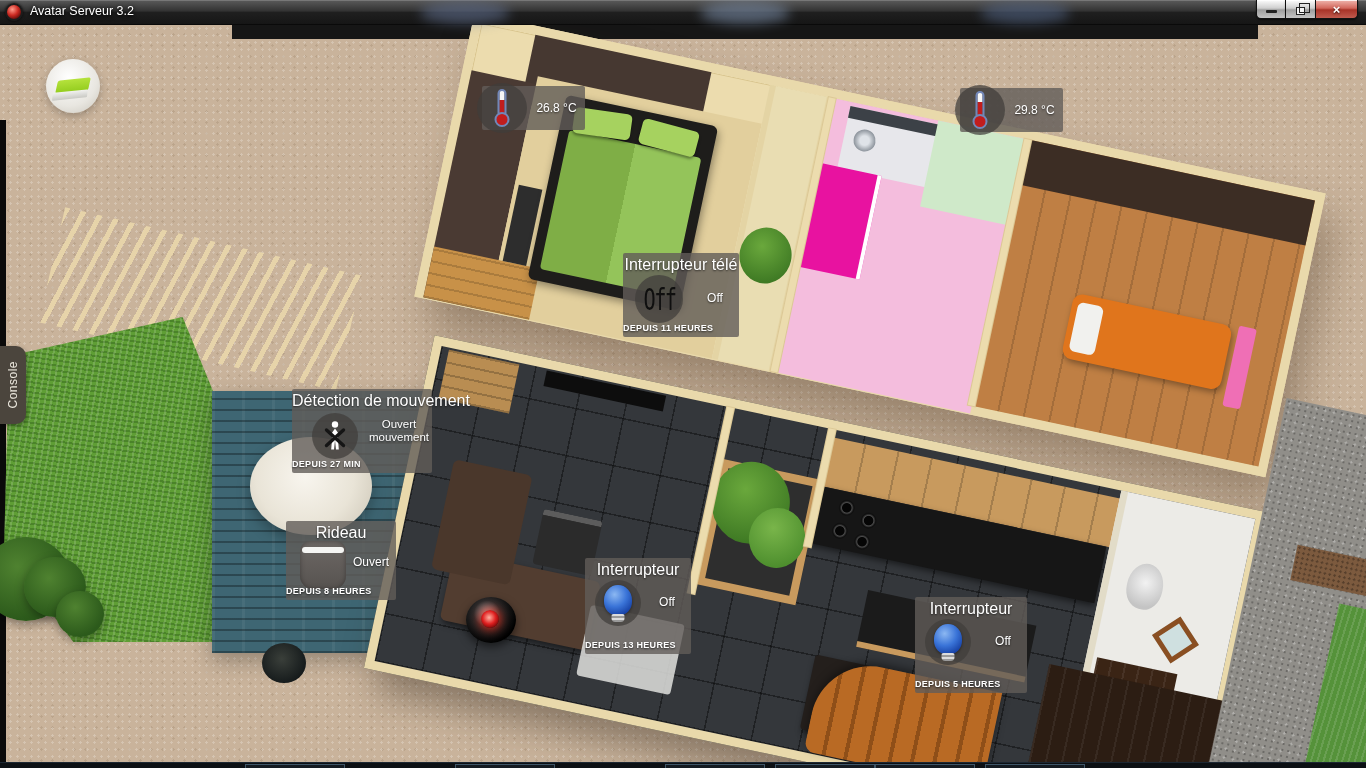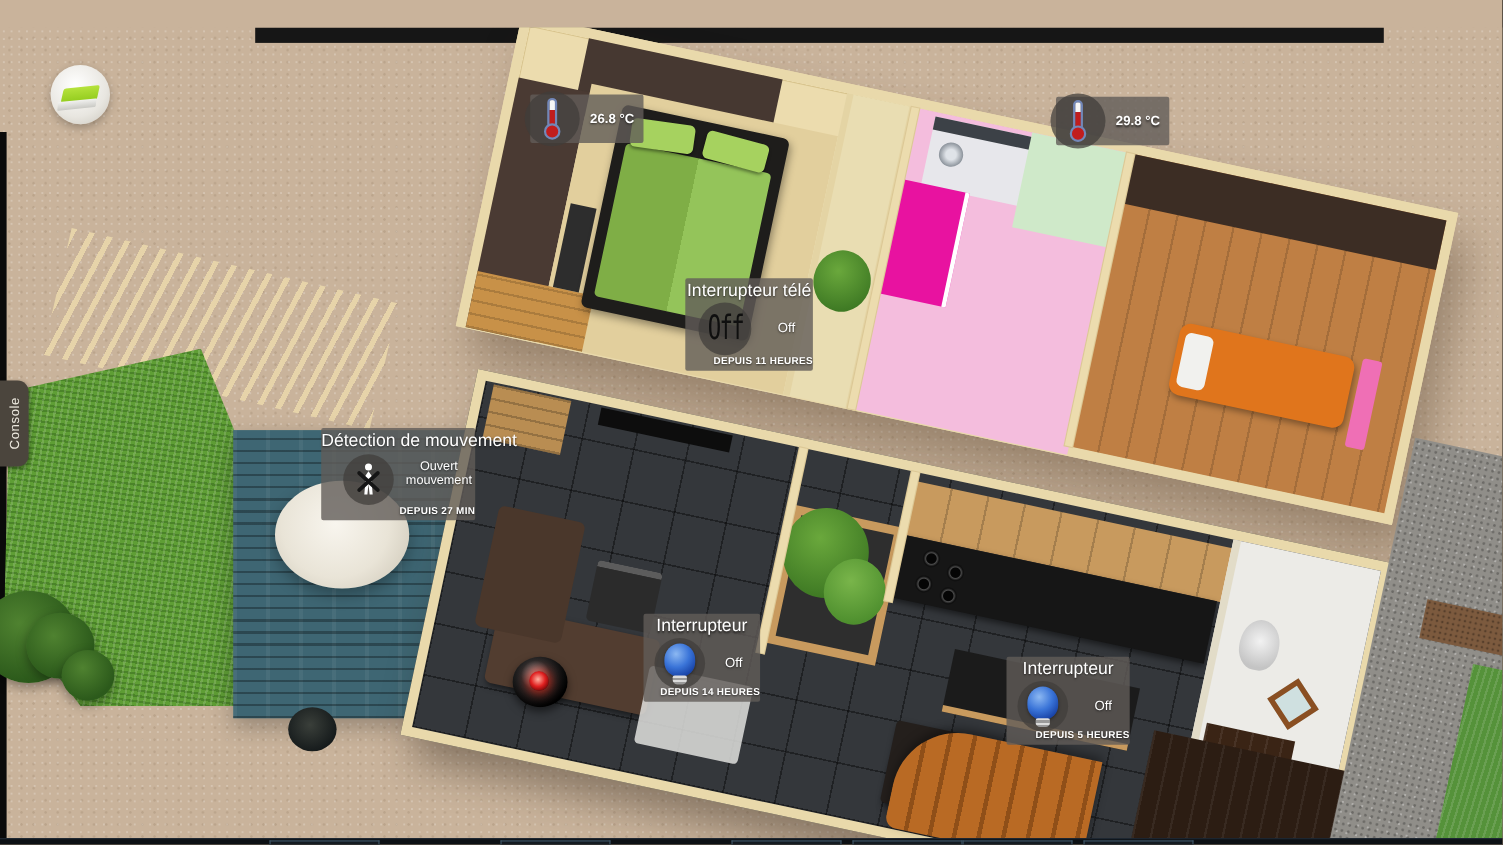--- a/index.html
+++ b/index.html
@@ -149,26 +149,26 @@
   .logo-badge { left:46px; top:34px; width:54px; height:54px; border-radius:50%;
     background:radial-gradient(circle at 42% 35%, #ffffff, #e8e6e0 60%, #c8c4ba); box-shadow:0 3px 8px rgba(0,0,0,.25); z-index:40; cursor:pointer; }
   .logo-box { position:absolute; left:11px; top:20px; width:32px; height:13px; background:linear-gradient(#b5e23c, #93cc1e); transform:skewX(-18deg) rotate(-6deg); border-radius:2px; }
   .logo-box::after { content:""; position:absolute; left:-2px; top:12px; width:34px; height:8px; background:linear-gradient(#f2f2f0, #c9c9c4); transform:skewX(6deg); border-radius:1px; }
 
   
   .w { position:absolute; background:rgba(97,93,89,.8); border-radius:2px; color:#fff; z-index:30; cursor:pointer;
     text-shadow:0 1px 2px rgba(0,0,0,.65); }
   .w .title { position:absolute; top:3px; left:0; width:100%; text-align:center; font-size:16px; white-space:nowrap; }
   .w .circle { position:absolute; border-radius:50%; background:rgba(64,61,58,.72); display:flex; align-items:center; justify-content:center; }
-  .w .since { position:absolute; bottom:4px; left:0; width:100%; text-align:right; font-size:9px; font-weight:bold; letter-spacing:.3px; }
+  .w .since { position:absolute; bottom:4px; left:0; width:100%; text-align:left; font-size:9px; font-weight:bold; letter-spacing:.3px; }
   .w .state { position:absolute; font-size:12px; }
 
   .temp-w { width:103px; height:44px; }
   .temp-w .circle { width:50px; height:50px; left:-5px; top:-3px; }
-  .temp-w .value { position:absolute; left:50px; right:4px; top:0; bottom:0; display:flex; align-items:center; justify-content:center; font-size:12px;font-weight:bold; }
+  .temp-w .value { position:absolute; left:50px; right:4px; top:0; bottom:0; display:flex; align-items:center; justify-content:center; font-size:12px; }
   .thermo { position:relative; width:16px; height:38px; }
   .thermo .tube { position:absolute; left:50%; transform:translateX(-50%); top:0; width:9px; height:26px;
     border:2px solid #7287b8; border-radius:5px 5px 2px 2px; background:linear-gradient(#f6f6f6 0 42%, #c11d1d 42%); }
   .thermo .bulbend { position:absolute; left:50%; transform:translateX(-50%); bottom:0; width:15px; height:15px;
     border-radius:50%; background:#c11d1d; border:2px solid #7287b8; }
 
   .switch-w { width:116px; height:84px; }
   .switch-w .circle { width:48px; height:48px; left:12px; top:22px; }
   .off-glyph { font-family:"DejaVu Sans Mono", monospace; font-size:26px; color:#0f0f0f; transform:scale(.78,1.18); letter-spacing:-2px; text-shadow:none; }
   .switch-w .state { left:72px; top:38px; width:40px; text-align:center; }
@@ -176,37 +176,55 @@
   .motion-w { width:140px; height:84px; }
   .motion-w .circle { width:46px; height:46px; left:20px; top:24px; }
   .motion-w .state { left:76px; top:29px; width:62px; text-align:center; font-size:11.5px; line-height:1.15; }
 
   .curtain-w { width:110px; height:79px; }
   .curt { position:absolute; left:14px; top:20px; width:46px; height:48px; border-radius:10px 10px 13px 13px;
     background:linear-gradient(#6d6865, #575350); box-shadow:inset 0 0 5px rgba(0,0,0,.35); }
   .curt::before { content:""; position:absolute; left:2px; right:2px; top:6px; height:6px; background:#f5f5f3; border-radius:4px; }
   .curtain-w .state { left:62px; top:34px; width:46px; text-align:center; }
 
-  .light-w { height:80px; }
+  .light-w { height:96px; }
   .light-w .circle { width:46px; height:46px; left:10px; top:22px; }
   .light-w .state { top:37px; width:36px; text-align:center; }
   .bulb { position:relative; width:28px; height:30px; margin-bottom:7px; border-radius:50% 50% 44% 44%;
     background:radial-gradient(circle at 38% 32%, #8cb8f2, #3a74d8 45%, #123a9e 85%); box-shadow:0 1px 3px rgba(0,0,0,.45); }
   .bulb::after { content:""; position:absolute; left:50%; transform:translateX(-50%); bottom:-7px; width:13px; height:8px;
     background:repeating-linear-gradient(#dcdcdc 0 2px, #9a9a9a 2px 4px); border-radius:2px 2px 4px 4px; }
 
   
   .taskbar { position:absolute; left:0; bottom:0; width:1366px; height:6px; background:#0c1014; border-top:1px solid #1c2733; z-index:60; }
   .tb-slot { position:absolute; top:1px; height:4px; width:100px; border:1px solid #3f5668; border-bottom:none; background:#141b22; }
 </style>
 </head>
 <body>
 
 <div class="app">
 
+  <div class="titlebar">
+    <div class="blob" style="left:420px; background:#6a7ba0;"></div>
+    <div class="blob" style="left:700px; background:#8aa0c0;"></div>
+    <div class="blob" style="left:980px; background:#5a6f95;"></div>
+    <div class="app-icon"></div>
+    <div class="app-title">Avatar Serveur 3.2</div>
+    <div class="winbtns">
+      <div class="winbtn min">
+          <span class="ic-min"></span>
+        </div>
+      <div class="winbtn restore">
+          <span class="ic-restore"></span>
+        </div>
+      <div class="winbtn close">
+          <span class="ic-close">×</span>
+        </div>
+    </div>
+  </div>
 
   <div class="scene">
     <div class="abs top-strip"></div>
     <div class="abs left-strip"></div>
 
     <div class="abs fence"></div>
     <div class="abs grass"></div>
     <div class="abs deck"></div>
     <div class="abs spa"></div>
     <div class="abs bush b1"></div>
@@ -320,28 +338,34 @@
           <circle cx="13" cy="4.5" r="3.2" fill="#fff"></circle>
           <path d="M13 8.5 L8.5 15 L10.3 15.5 L9.2 29.5 L12 29.5 L13 20 L14 29.5 L16.8 29.5 L15.7 15.5 L17.5 15 Z" fill="#fff"></path>
           <path d="M4.5 10 L21.5 25.5 M21.5 10 L4.5 25.5" stroke="#151515" stroke-width="3.4" stroke-linecap="round" fill="none"></path>
         </svg>
       </div>
       <div class="state">Ouvert mouvement</div>
       <div class="since">DEPUIS 27 MIN</div>
     </div>
 
 
+    <div class="w curtain-w" style="left:286px; top:496px;">
+      <div class="title">Rideau</div>
+      <div class="curt"></div>
+      <div class="state">Ouvert</div>
+      <div class="since">DEPUIS 8 HEURES</div>
+    </div>
 
     <div class="w light-w" style="left:585px; top:533px; width:106px;">
       <div class="title">Interrupteur</div>
       <div class="circle">
           <div class="bulb"></div>
         </div>
       <div class="state" style="left:64px;">Off</div>
-      <div class="since">DEPUIS 14 HEURES</div>
+      <div class="since">DEPUIS 13 HEURES</div>
     </div>
 
     <div class="w light-w" style="left:915px; top:572px; width:112px;">
       <div class="title">Interrupteur</div>
       <div class="circle">
           <div class="bulb"></div>
         </div>
       <div class="state" style="left:70px;">Off</div>
       <div class="since">DEPUIS 5 HEURES</div>
     </div>

